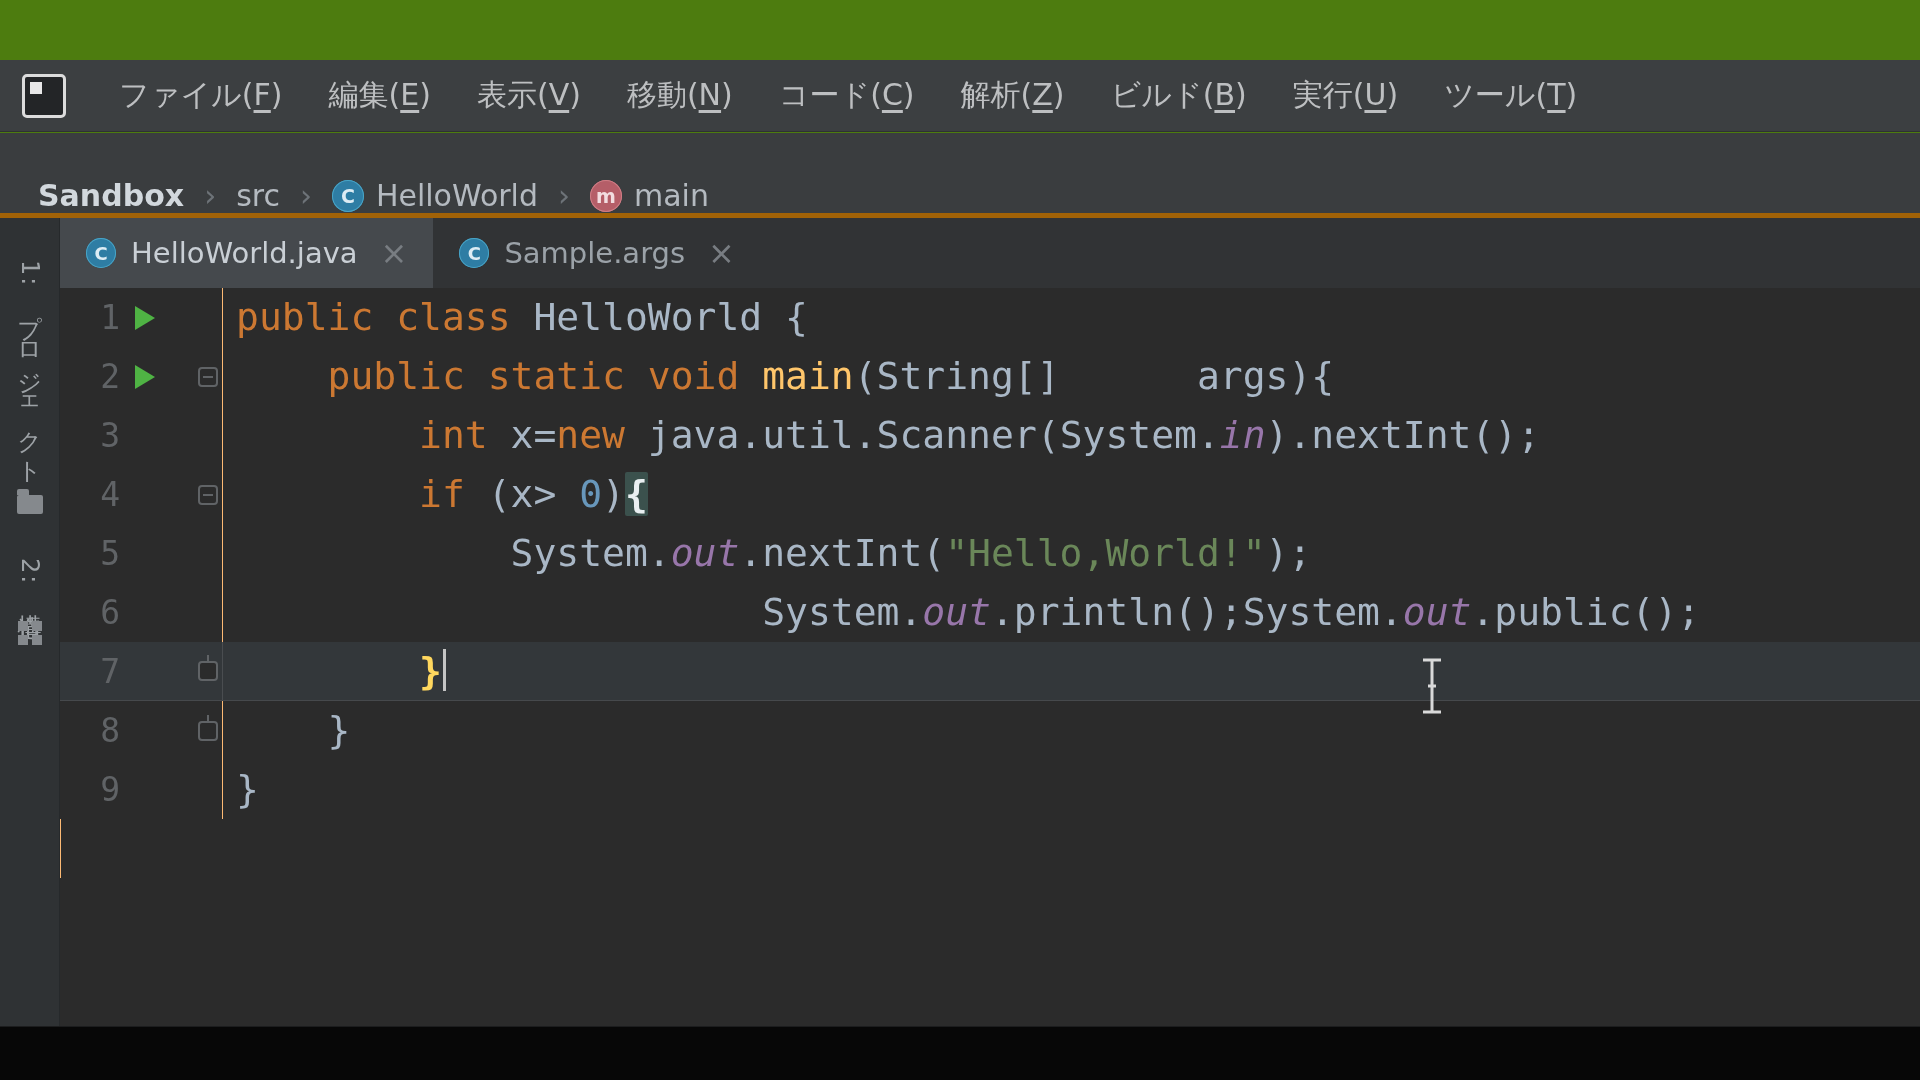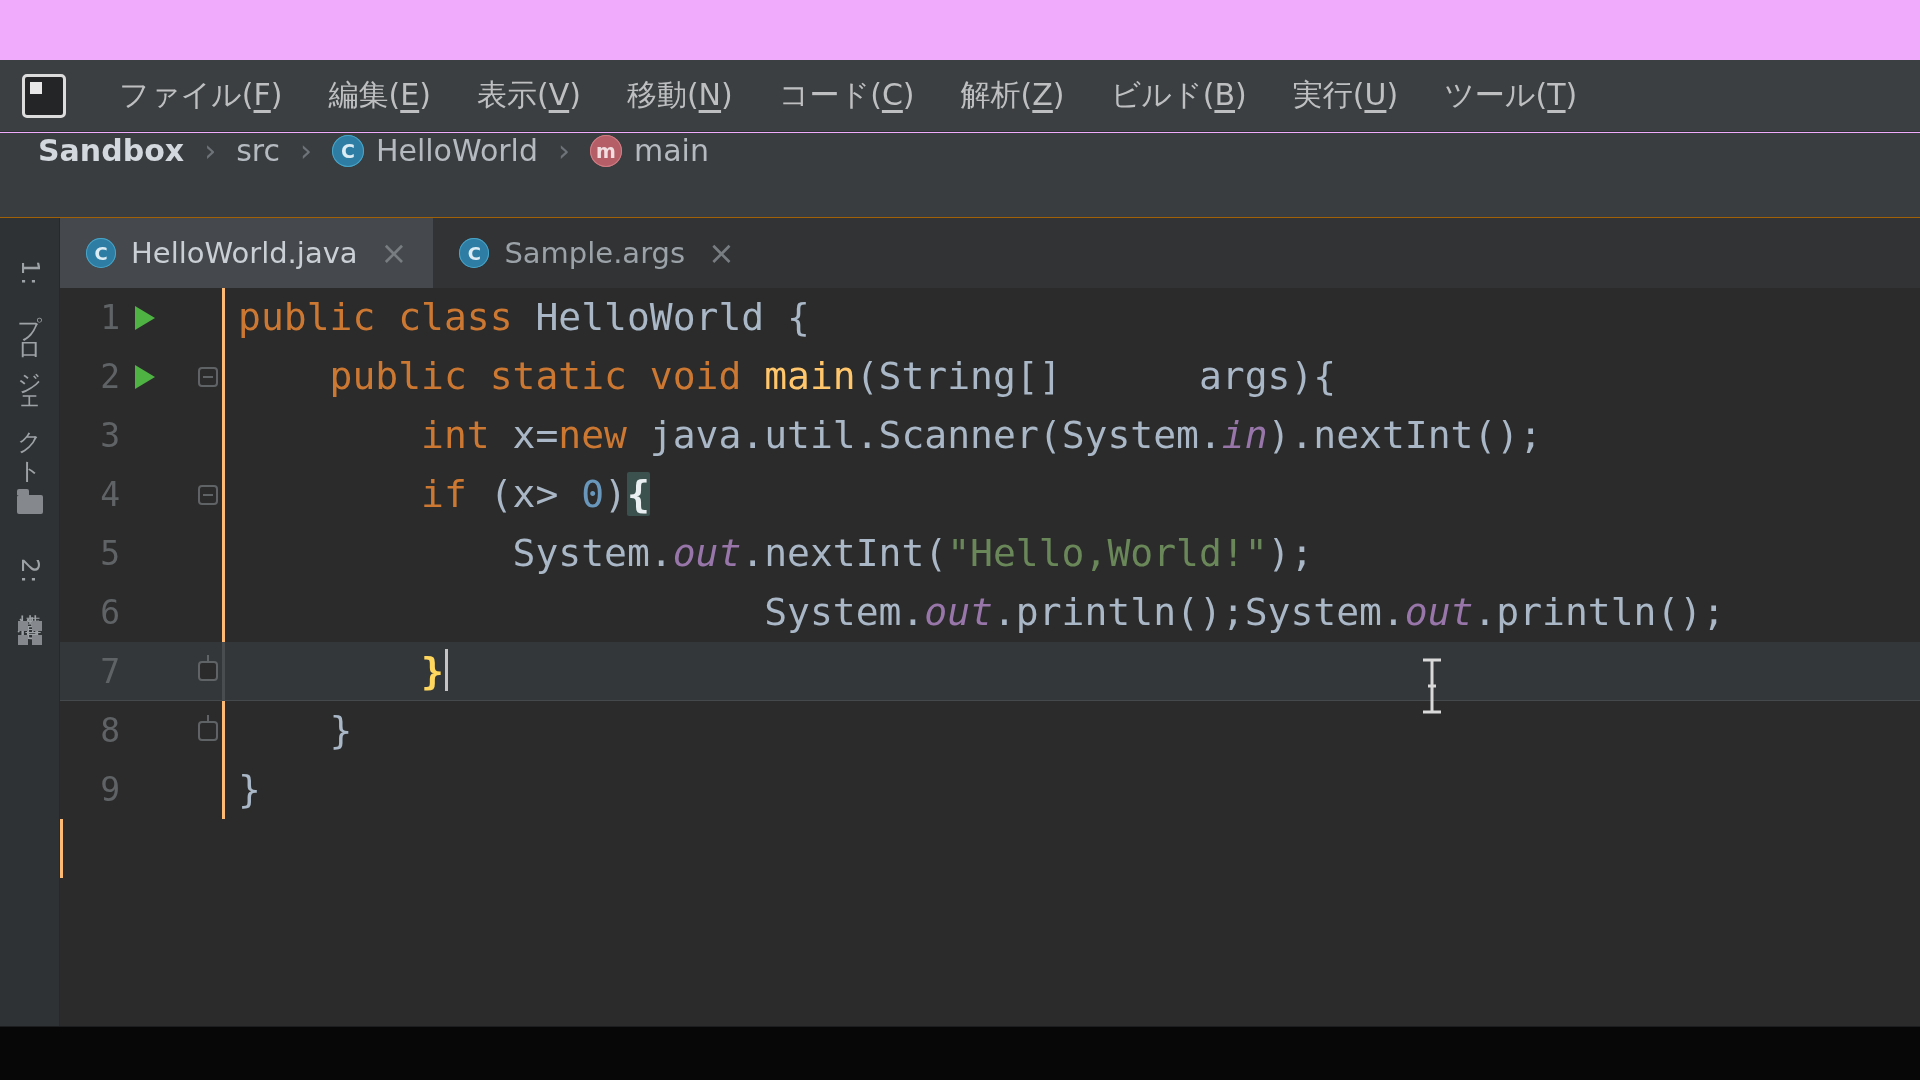--- a/index.html
+++ b/index.html
@@ -1,21 +1,21 @@
 <!DOCTYPE html>
 <html><head>
 <meta charset="utf-8">
 <style>
   * { box-sizing: border-box; }
   html,body { margin:0; padding:0; background:#000; }
   body {
     width:1920px; height:1080px; overflow:hidden;
     font-family:"DejaVu Sans","Liberation Sans",sans-serif;
   }
-  #screen { position:relative; width:1920px; height:1080px; background:#f0abfc; overflow:hidden; }
+  #screen { position:relative; width:1920px; height:1080px; background:#4d7c0f; overflow:hidden; }
 
   
   .menubar {
     position:absolute; top:60px; left:0; right:0; height:72px;
     background:#3c3f41; border-bottom:1px solid #2e3133;
     display:flex; align-items:center;
   }
   .logo {
     width:44px; height:44px; margin:0 30px 0 22px; flex:none;
     border:3px solid #dcdcdc; border-radius:5px; background:#232527; position:relative;
@@ -23,22 +23,22 @@
   .logo::after {
     content:""; position:absolute; left:5px; top:5px; width:12px; height:12px; background:#e8e8e8;
   }
   .menu-items { display:flex; align-items:center; white-space:nowrap; }
   .menu-item { padding:0 23px; font-size:30px; color:#bdbfc1; }
   .menu-item u { text-decoration:underline; text-underline-offset:5px; }
 
   
   .breadcrumbs {
     position:absolute; top:133px; left:0; right:0; height:85px;
-    background:#3a3d3f; border-bottom:1px solid #a16207;
-    display:flex; align-items:flex-start; padding-left:32px; font-size:30px; color:#b4bac0;
+    background:#3a3d3f; border-bottom:5px solid #a16207;
+    display:flex; align-items:flex-end; padding-left:32px; font-size:30px; color:#b4bac0;
   }
   .crumb { display:flex; align-items:center; gap:12px; padding:0 6px; }
   .crumb.bold span[data-name="breadcrumb-label"] { font-weight:bold; color:#d2d8dd; }
   .crumb-sep { color:#6d7378; margin:0 14px; font-size:30px; }
 
   .class-icon, .method-icon {
     width:32px; height:32px; border-radius:50%; flex:none;
     display:inline-flex; align-items:center; justify-content:center;
     font-size:19px; font-weight:bold; color:#dcecf4;
   }
@@ -73,21 +73,21 @@
   .row { display:flex; height:59px; line-height:59px; align-items:stretch; }
   .row.current { background:#33373a; border-bottom:1px solid #46494c; }
   .gutter { width:162px; flex:none; display:flex; align-items:center; }
   .lnum { width:60px; text-align:right; color:#606366; font-size:33px; }
   .run-slot { width:30px; margin-left:10px; display:flex; align-items:center; justify-content:center; }
   .run-arrow { width:0; height:0; border-left:20px solid #4fb344; border-top:12px solid transparent; border-bottom:12px solid transparent; }
   .fold-slot { width:28px; margin-left:34px; display:flex; align-items:center; justify-content:center; }
   .fold-box { width:20px; height:20px; border:2px solid #606366; border-radius:4px; position:relative; background:#2b2b2b; }
   .fold-start::after { content:""; position:absolute; left:3px; right:3px; top:7px; height:2px; background:#606366; }
   .fold-end::before { content:""; position:absolute; left:7px; top:-8px; width:2px; height:6px; background:#606366; }
-  .code { margin:0; border-left:3px solid #fdba74; padding-left:13px; font-size:38px; color:#a9b7c6; white-space:pre; flex:1; font-family:inherit; }
+  .code { margin:0; border-left:1px solid #fdba74; padding-left:13px; font-size:38px; color:#a9b7c6; white-space:pre; flex:1; font-family:inherit; }
   .row.current .code { border-left-color:#4a4d50; }
 
   .tk-kw  { color:#cc7832; }
   .tk-pl  { color:#a9b7c6; }
   .tk-fn  { color:#ffc66b; }
   .tk-fld { color:#9876aa; font-style:italic; }
   .tk-str { color:#6a8759; }
   .tk-num { color:#6897bb; }
   .tk-brace1 { background:#3b514d; color:#e9eff1; font-weight:bold; border-radius:2px; }
   .tk-brace2 { color:#ffd75e; font-weight:bold; }
@@ -209,21 +209,21 @@
               <span class="fold-slot" data-name="fold-slot"></span>
             </div>
             <pre class="code" data-name="code-line"><span class="tk-pl" data-name="code-token">            System.</span><span class="tk-fld" data-name="code-token">out</span><span class="tk-pl" data-name="code-token">.nextInt(</span><span class="tk-str" data-name="code-token">"Hello,World!"</span><span class="tk-pl" data-name="code-token">);</span></pre>
           </div>
           <div class="row" data-name="editor-row">
             <div class="gutter" data-name="gutter">
               <span class="lnum" data-name="line-number">6</span>
               <span class="run-slot" data-name="run-slot"></span>
               <span class="fold-slot" data-name="fold-slot"></span>
             </div>
-            <pre class="code" data-name="code-line"><span class="tk-pl" data-name="code-token">                       System.</span><span class="tk-fld" data-name="code-token">out</span><span class="tk-pl" data-name="code-token">.println();System.</span><span class="tk-fld" data-name="code-token">out</span><span class="tk-pl" data-name="code-token">.println();</span></pre>
+            <pre class="code" data-name="code-line"><span class="tk-pl" data-name="code-token">                       System.</span><span class="tk-fld" data-name="code-token">out</span><span class="tk-pl" data-name="code-token">.println();System.</span><span class="tk-fld" data-name="code-token">out</span><span class="tk-pl" data-name="code-token">.public();</span></pre>
           </div>
           <div class="row current" data-name="editor-row">
             <div class="gutter" data-name="gutter">
               <span class="lnum" data-name="line-number">7</span>
               <span class="run-slot" data-name="run-slot"></span>
               <span class="fold-slot" data-name="fold-slot">
                 <span class="fold-box fold-end" data-name="fold-icon"></span>
               </span>
             </div>
             <pre class="code" data-name="code-line"><span class="tk-pl" data-name="code-token">        </span><span class="tk-brace2" data-name="code-token">}</span><span class="caret" data-name="text-caret"></span></pre>

